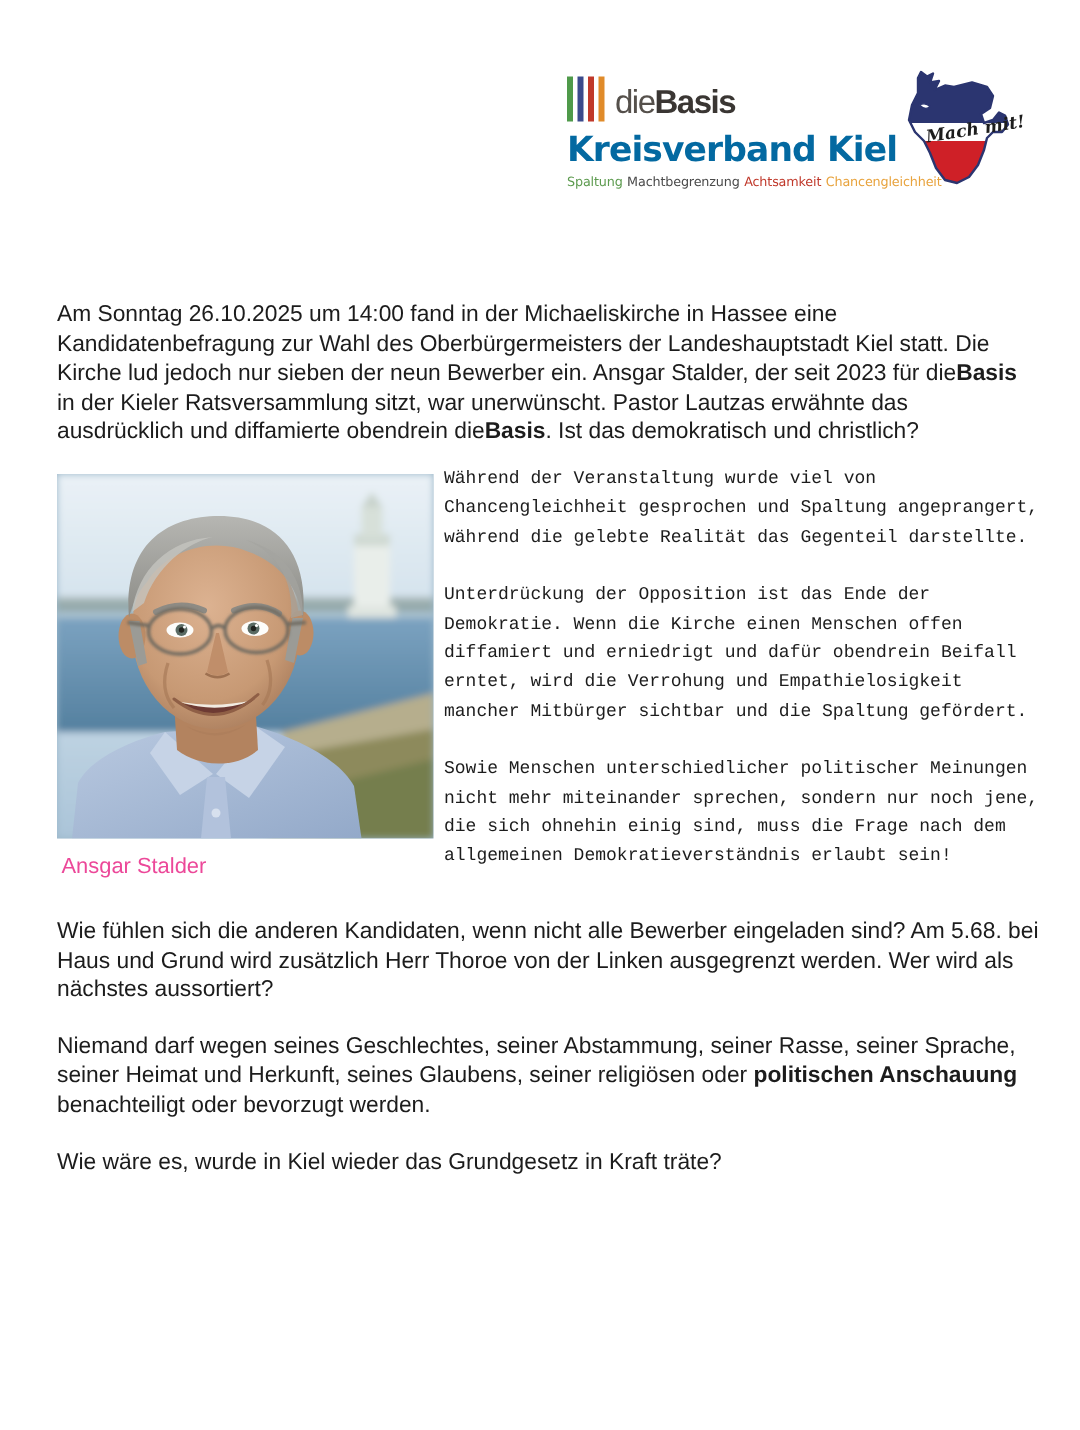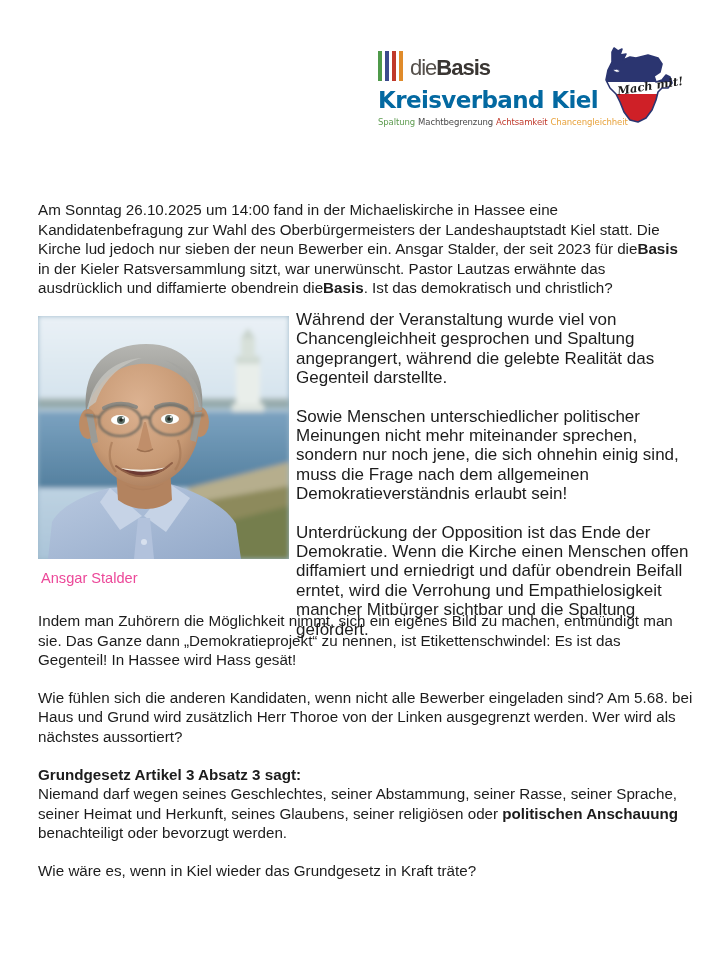--- a/index.html
+++ b/index.html
@@ -156,22 +156,22 @@
     font-family: "Liberation Sans", sans-serif;
   }
   .side-col {
     position: absolute;
     left: 258px;
     top: -6px;
     width: 400px;
   }
   .side-col p {
     margin: 0 0 19px 0;
-    font-family: Liberation Sans, sans-serif;
-    font-size: 17px;
+    font-family: Liberation Mono, monospace;
+    font-size: 12px;
     line-height: 19.4px;
     color: #1c1c1c;
   }
   .side-col p:last-child { margin-bottom: 0; }
 
   .gg-head {
     font-weight: bold;
     display: block;
   }
 </style>
@@ -344,26 +344,25 @@
           <path d="M140,124 q6,18 -3,30" stroke="#a87a58" stroke-width="2.2" fill="none" opacity="0.7"></path>
 
           <path d="M86,168 q20,10 40,-1 q-20,14 -40,1 Z" fill="#a87a58" opacity="0.45"></path>
         </svg>
       </div>
 
       <div class="photo-caption">Ansgar Stalder</div>
 
       <div class="side-col">
         <p>Während der Veranstaltung wurde viel von Chancengleichheit gesprochen und Spaltung angeprangert, während die gelebte Realität das Gegenteil darstellte.</p>
+        <p>Unterdrückung der Opposition ist das Ende der Demokratie. Wenn die Kirche einen Menschen offen diffamiert und erniedrigt und dafür obendrein Beifall erntet, wird die Verrohung und Empathielosigkeit mancher Mitbürger sichtbar und die Spaltung gefördert.</p>
         <p>Sowie Menschen unterschiedlicher politischer Meinungen nicht mehr miteinander sprechen, sondern nur noch jene, die sich ohnehin einig sind, muss  die Frage nach dem allgemeinen Demokratieverständnis erlaubt sein!</p>
-        <p>Unterdrückung der Opposition ist das Ende der Demokratie. Wenn die Kirche einen Menschen offen diffamiert und erniedrigt und dafür obendrein Beifall erntet, wird die Verrohung und Empathielosigkeit mancher Mitbürger sichtbar und die Spaltung gefördert.</p>
       </div>
     </div>
 
-    <p class="para">Indem man Zuhörern die Möglichkeit nimmt, sich ein eigenes Bild zu machen, entmündigt man sie. Das Ganze dann „Demokratieprojekt“ zu nennen, ist Etikettenschwindel: Es ist das Gegenteil! In Hassee wird Hass gesät!</p>
 
     <p class="para">Wie fühlen sich die anderen Kandidaten, wenn nicht alle Bewerber eingeladen sind? Am 5.68. bei Haus und Grund wird zusätzlich Herr Thoroe von der Linken ausgegrenzt werden. Wer wird als nächstes aussortiert?</p>
 
-    <p class="para"><span class="gg-head">Grundgesetz Artikel 3 Absatz 3 sagt:</span><span>Niemand darf wegen seines Geschlechtes, seiner Abstammung, seiner Rasse, seiner Sprache, seiner Heimat und Herkunft, seines Glaubens, seiner religiösen oder </span><b>politischen Anschauung</b><span> benachteiligt oder bevorzugt werden.</span></p>
-
-    <p class="para">Wie wäre es, wenn in Kiel wieder das Grundgesetz in Kraft träte?</p>
+    <p class="para"><span>Niemand darf wegen seines Geschlechtes, seiner Abstammung, seiner Rasse, seiner Sprache, seiner Heimat und Herkunft, seines Glaubens, seiner religiösen oder </span><b>politischen Anschauung</b><span> benachteiligt oder bevorzugt werden.</span></p>
+
+    <p class="para">Wie wäre es, wurde in Kiel wieder das Grundgesetz in Kraft träte?</p>
   </div>
 </div>
 
 </body></html>

